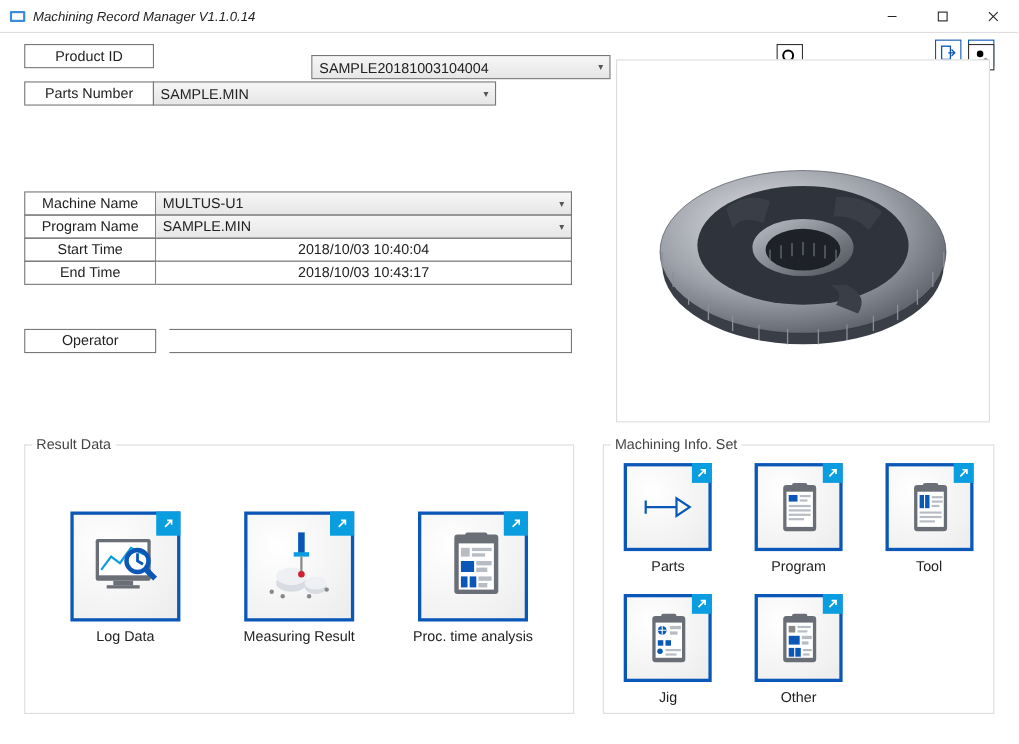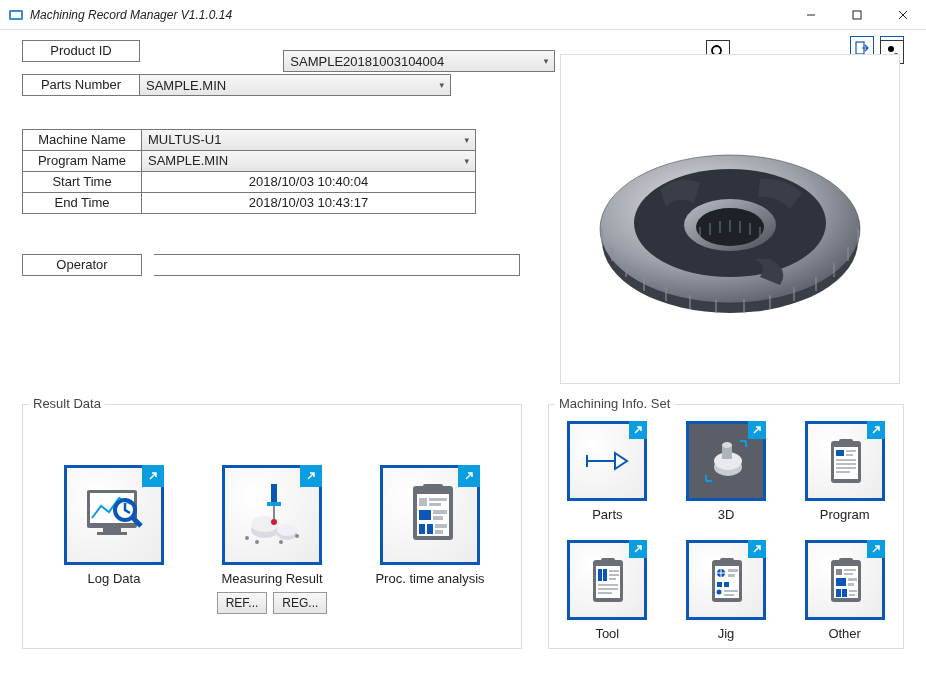--- a/index.html
+++ b/index.html
@@ -21,21 +21,21 @@
 .iconbtn { width: 24px; height: 24px; border: 1px solid #0a57b8; display: flex; align-items: center; justify-content: center; background: #fff; cursor: default; }
 .iconbtn svg { width: 14px; height: 14px; }
 
 
 .formrow { display: flex; margin-top: 2px; }
 .label { height: 22px; line-height: 20px; border: 1px solid #777; text-align: center; font-size: 13px; background: #fff; }
 .combo { height: 22px; border: 1px solid #777; background: linear-gradient(#f6f6f6,#e6e6e6); display: flex; align-items: center; padding: 0 6px; font-size: 13px; position: relative; }
 .combo .caret { position: absolute; right: 6px; top: 50%; transform: translateY(-50%); font-size: 9px; color: #555; }
 .searchbtn { width: 24px; height: 24px; margin-left: 6px; border: 1px solid #333; display: flex; align-items: center; justify-content: center; background: #fff; cursor: default; }
 
-.tablelike { margin-top: 33px; width: 454px; }
+.tablelike { margin-top: 78px; width: 498px; }
 .tablelike .trow { display: flex; margin-top: -1px; }
 .tablelike .trow:first-child { margin-top: 0; }
 .tablelike .tlabel { width: 120px; height: 22px; border: 1px solid #777; text-align: center; line-height: 20px; font-size: 13px; }
 .tablelike .tval { flex: 1; height: 22px; border: 1px solid #777; border-left: none; padding: 0 6px; line-height: 20px; font-size: 13px; background: #fff; }
 .tablelike .tval.combo2 { background: linear-gradient(#f6f6f6,#e6e6e6); position: relative; }
 .tablelike .tval.combo2 .caret { position: absolute; right: 6px; top: 50%; transform: translateY(-50%); font-size: 9px; color: #555; }
 .tablelike .tval.center { text-align: center; }
 
 .operator-row { margin-top: 40px; width: 498px; display: flex; gap: 12px; }
 .operator-row .tlabel { width: 120px; height: 22px; border: 1px solid #777; text-align: center; line-height: 20px; }
@@ -299,24 +299,20 @@
           <circle cx="44" cy="62" r="2" fill="#888"></circle>
           <circle cx="60" cy="56" r="2" fill="#888"></circle>
         </svg>
         <div class="tile-badge">
             <svg viewBox="0 0 10 10">
               <path d="M2 8 L8 2 M4 2 H8 V6" fill="none" stroke="#fff" stroke-width="1.5"></path>
             </svg>
           </div>
       </div>
       <div class="cap">Measuring Result</div>
-      <div class="smallbtns">
-        <div class="smallbtn">REF...</div>
-        <div class="smallbtn">REG...</div>
-      </div>
     </div>
 
     <div class="result-item">
       <div class="tile">
         <svg width="70" height="70" viewBox="0 0 70 70">
           <rect x="18" y="6" width="40" height="54" rx="3" fill="#6a6e76"></rect>
           <rect x="22" y="14" width="32" height="42" fill="#fff"></rect>
           <rect x="28" y="4" width="20" height="8" rx="2" fill="#6a6e76"></rect>
           <rect x="24" y="18" width="8" height="8" fill="#b8bcc4"></rect>
           <rect x="34" y="18" width="18" height="3" fill="#b8bcc4"></rect>
@@ -352,38 +348,20 @@
         </svg>
         <div class="tile-badge">
             <svg viewBox="0 0 10 10">
               <path d="M2 8 L8 2 M4 2 H8 V6" fill="none" stroke="#fff" stroke-width="1.5"></path>
             </svg>
           </div>
       </div>
       <div class="cap">Parts</div>
     </div>
 
-    <div class="info-item">
-      <div class="tile" style="background:#5a5e66;">
-        <svg width="52" height="52" viewBox="0 0 52 52">
-          <ellipse cx="28" cy="32" rx="14" ry="9" fill="#c8ccd2"></ellipse>
-          <ellipse cx="28" cy="26" rx="14" ry="9" fill="#e8eaee"></ellipse>
-          <rect x="22" y="10" width="10" height="14" fill="#b0b4ba"></rect>
-          <ellipse cx="27" cy="10" rx="5" ry="3" fill="#d8dce2"></ellipse>
-          <path d="M6 46 L6 40 M6 46 L12 46" stroke="#0a9ee0" stroke-width="2" fill="none"></path>
-          <path d="M46 6 L46 12 M46 6 L40 6" stroke="#0a9ee0" stroke-width="2" fill="none"></path>
-        </svg>
-        <div class="tile-badge">
-            <svg viewBox="0 0 10 10">
-              <path d="M2 8 L8 2 M4 2 H8 V6" fill="none" stroke="#fff" stroke-width="1.5"></path>
-            </svg>
-          </div>
-      </div>
-      <div class="cap">3D</div>
-    </div>
 
     <div class="info-item">
       <div class="tile">
         <svg width="52" height="52" viewBox="0 0 52 52">
           <rect x="12" y="6" width="30" height="42" rx="3" fill="#6a6e76"></rect>
           <rect x="15" y="12" width="24" height="32" fill="#fff"></rect>
           <rect x="20" y="4" width="14" height="6" rx="2" fill="#6a6e76"></rect>
           <rect x="17" y="15" width="8" height="6" fill="#0a57b8"></rect>
           <rect x="27" y="15" width="10" height="2" fill="#b8bcc4"></rect>
           <rect x="27" y="19" width="7" height="2" fill="#b8bcc4"></rect>

